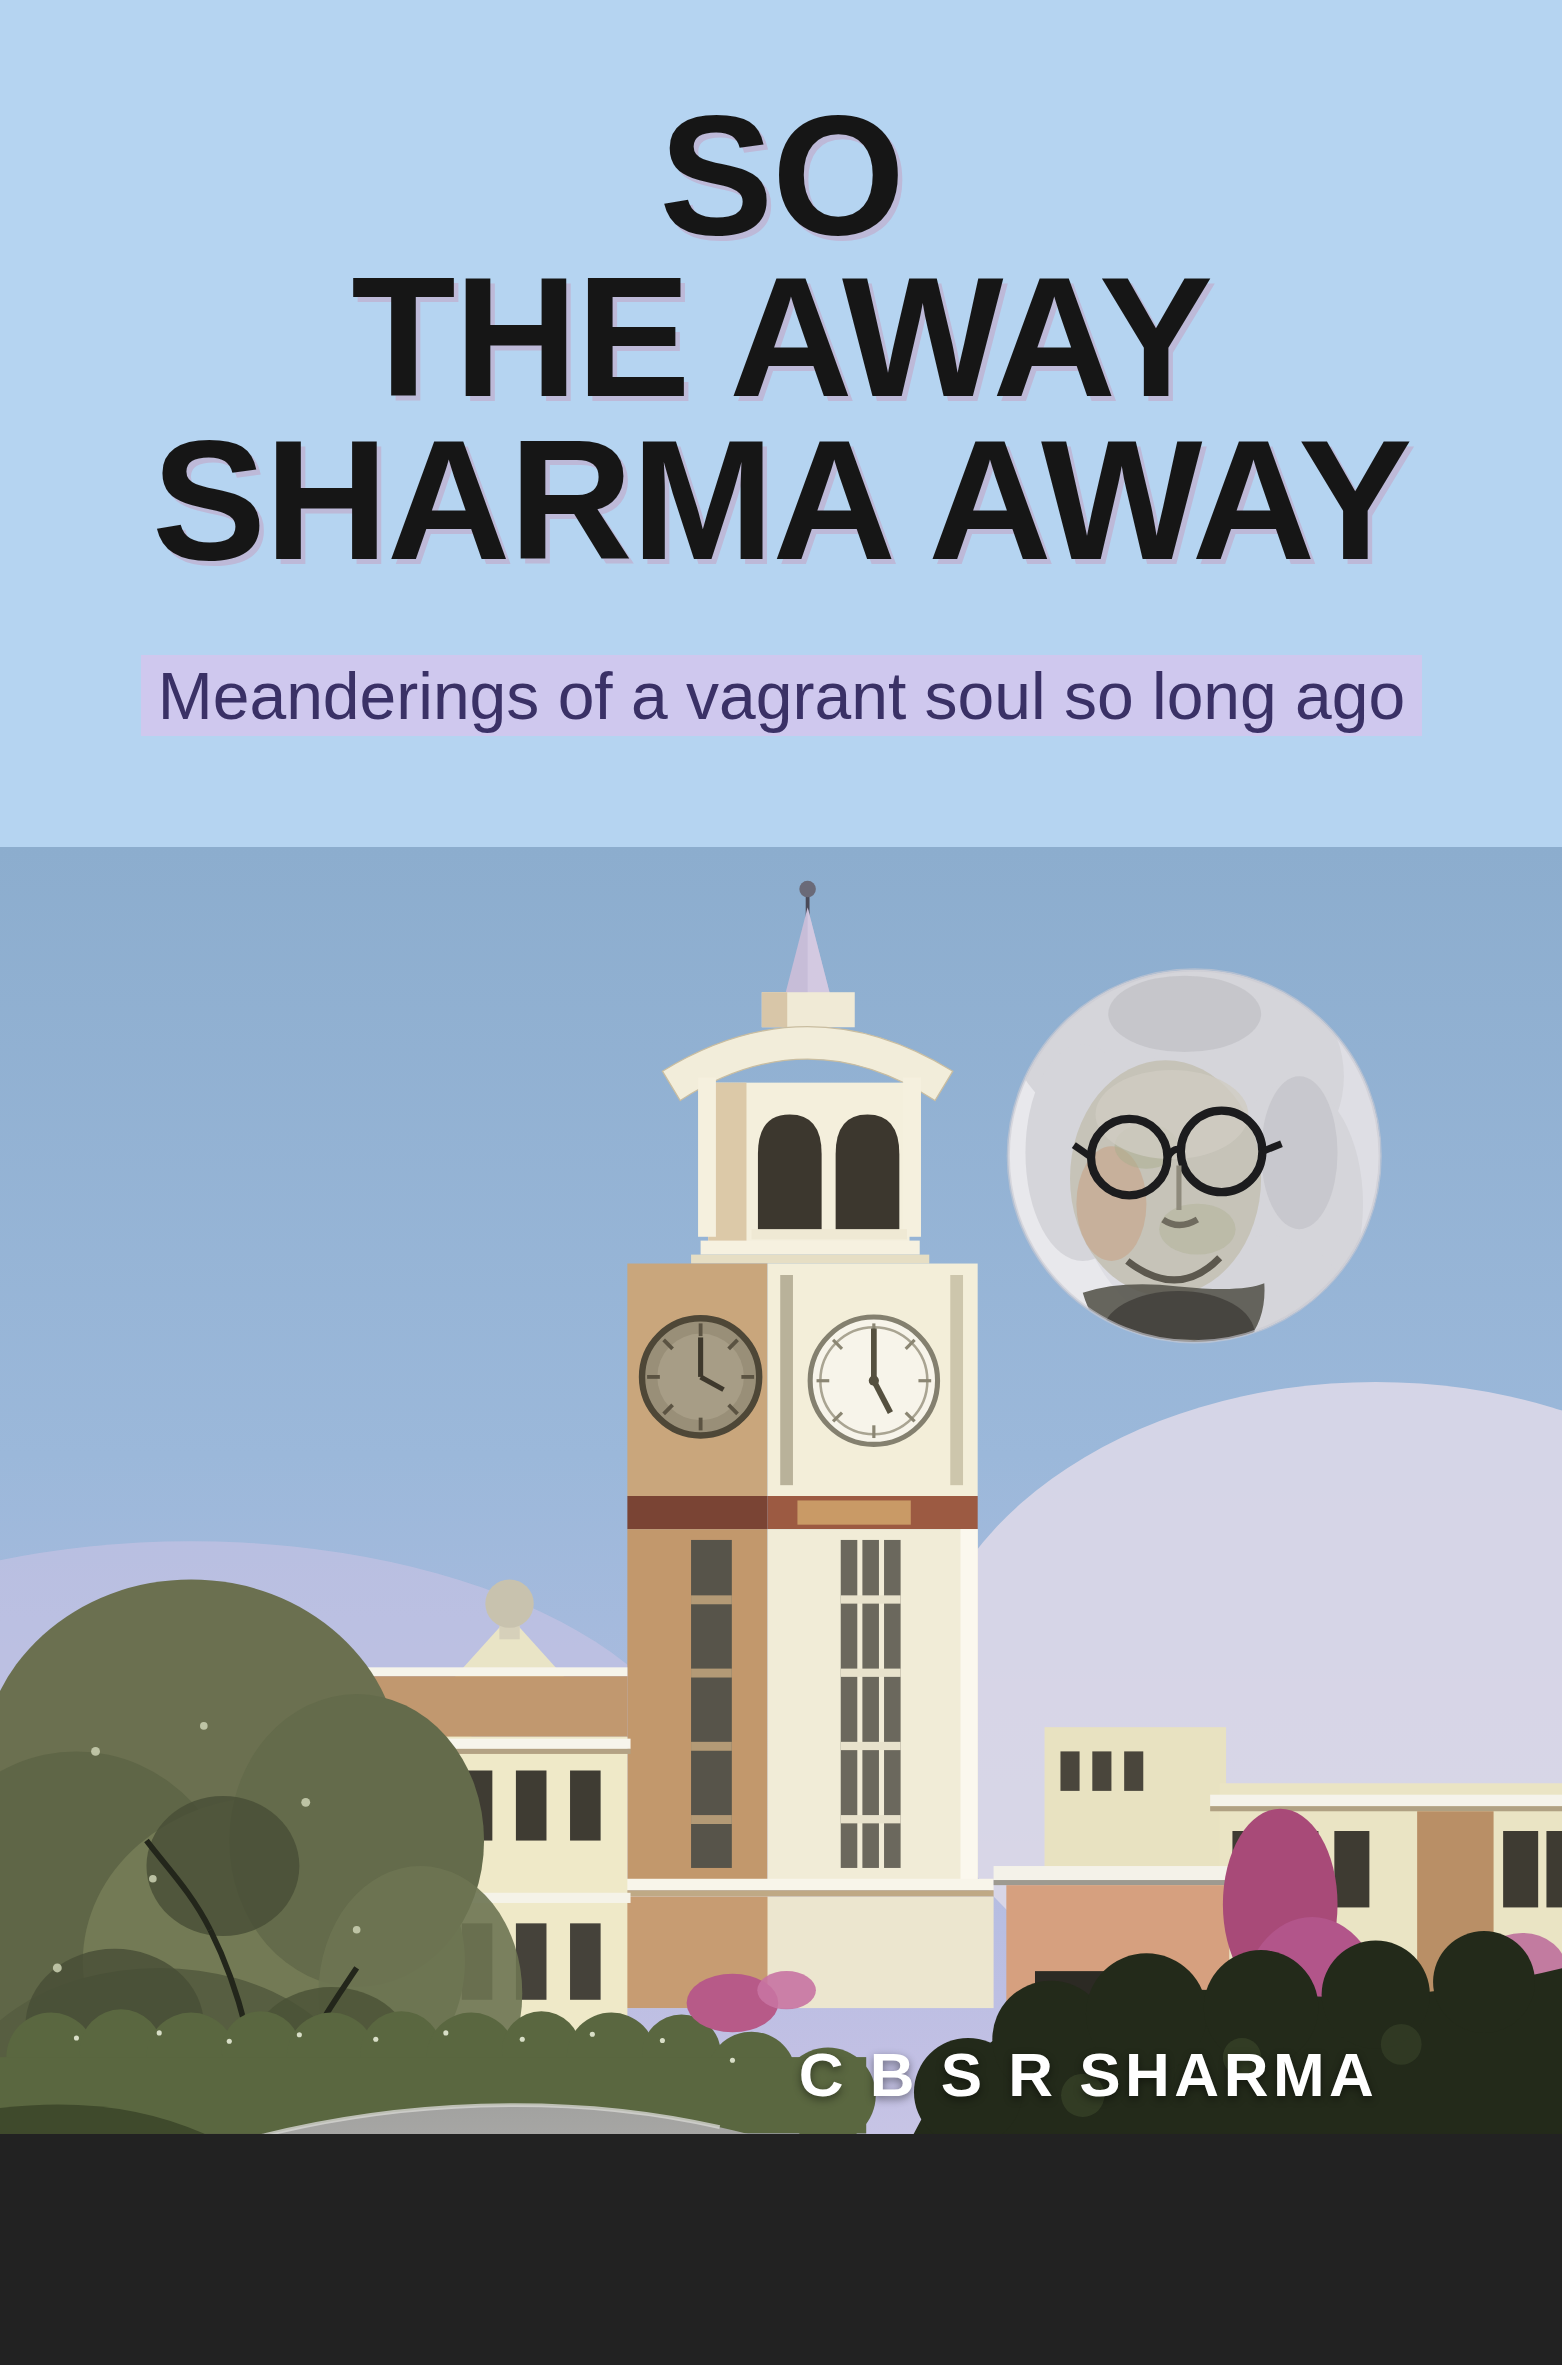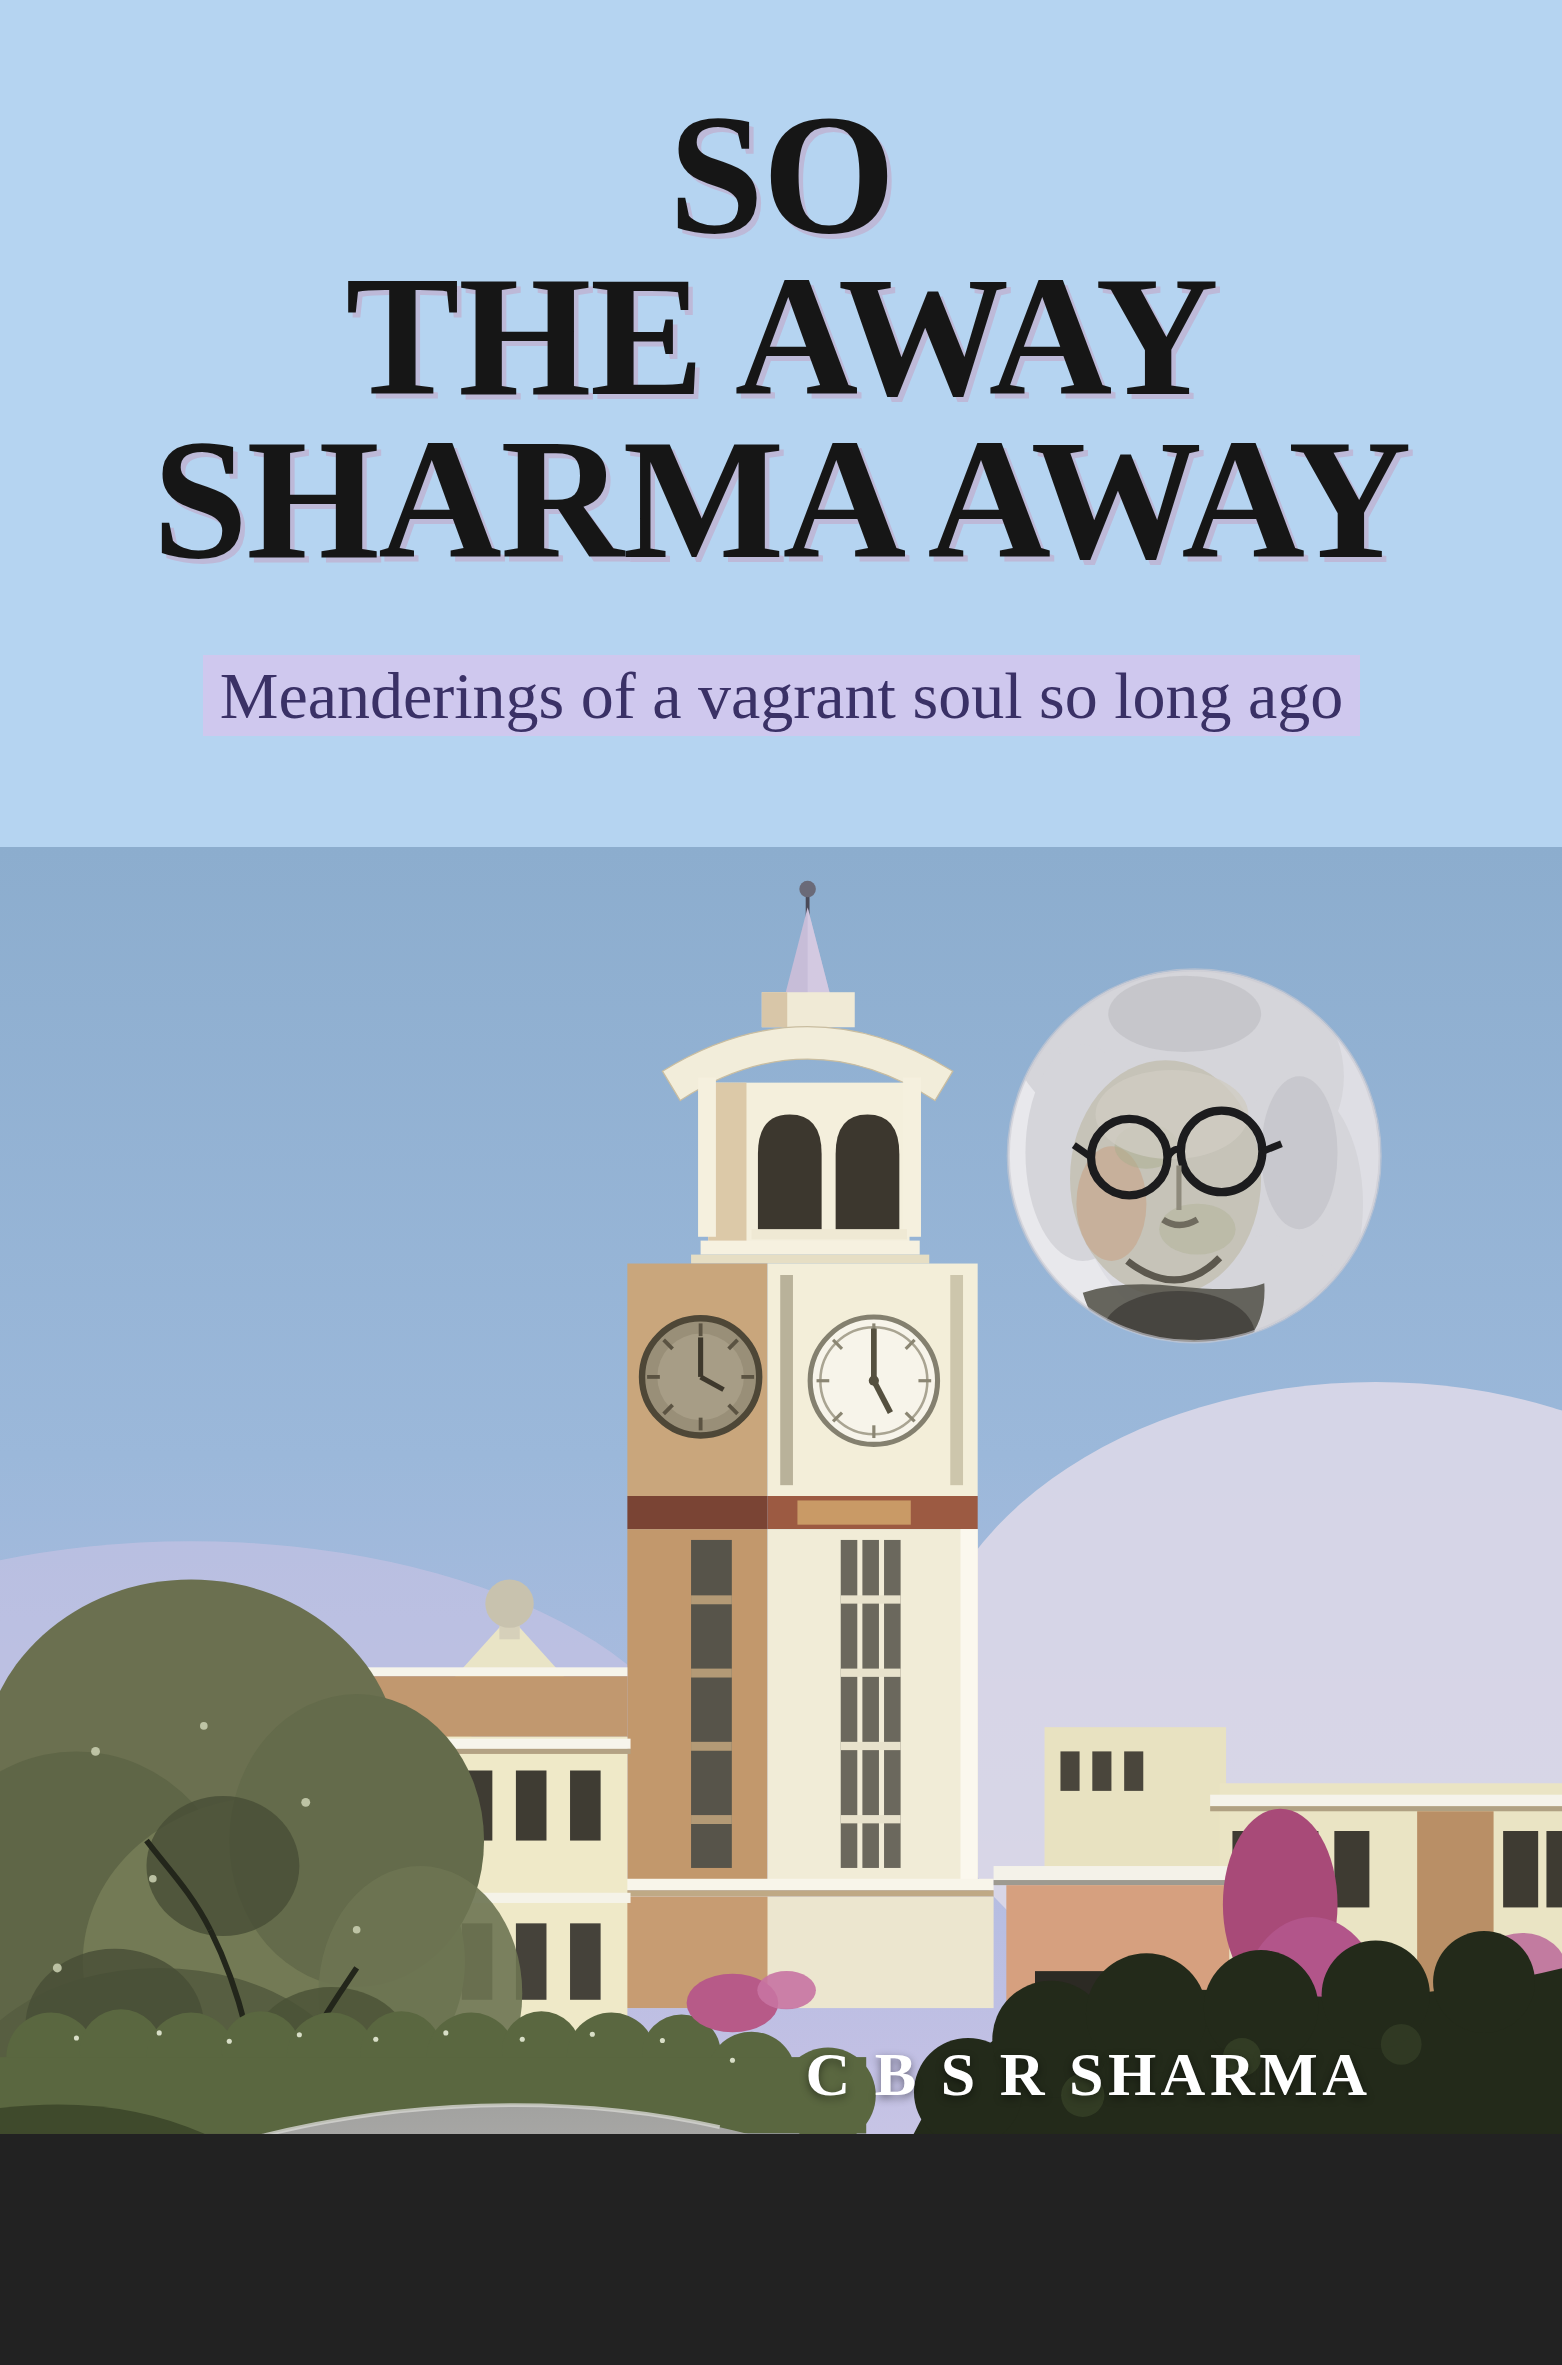--- a/index.html
+++ b/index.html
@@ -1,17 +1,17 @@
 <!DOCTYPE html>
 <html style="font-size:10.2px"><head>
 <meta charset="utf-8">
 <style>
   html,body{margin:0;padding:0;background:#222;}
   .cover{position:relative;width:1563px;height:2134px;overflow:hidden;
-         font-family:Liberation Serif, serif;background:#b5d4f1;}
+         font-family:Liberation Sans, sans-serif;background:#b5d4f1;}
   
   .title-band{position:absolute;top:0;left:0;width:1563px;height:847px;background:#b5d4f1;}
   .title{position:absolute;top:94px;left:0;width:100%;text-align:center;}
   .title-line{font-weight:bold;font-size:171px;line-height:.95;letter-spacing:-1.3px;
               color:#161616;text-shadow:4.5px 5.1px 0 #bdb9d8;}
   .subtitle-wrap{position:absolute;top:655px;left:0;width:100%;text-align:center;}
   .subtitle{display:inline-block;font-size:66px;font-weight:400;color:#3a3166;
             background:#cfc8ee;padding:2.5px 16.6px;letter-spacing:0;}
   
   .photo{position:absolute;top:839px;left:0;width:1563px;height:1519px;margin-top:8px;}

